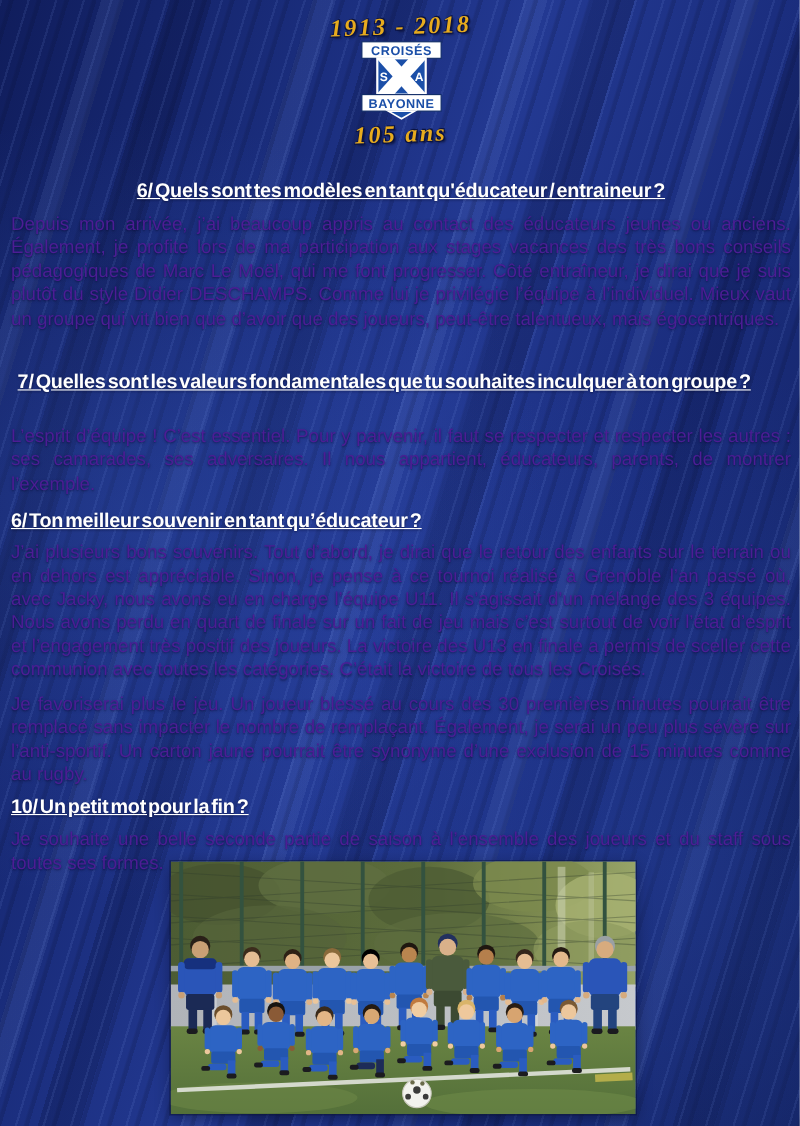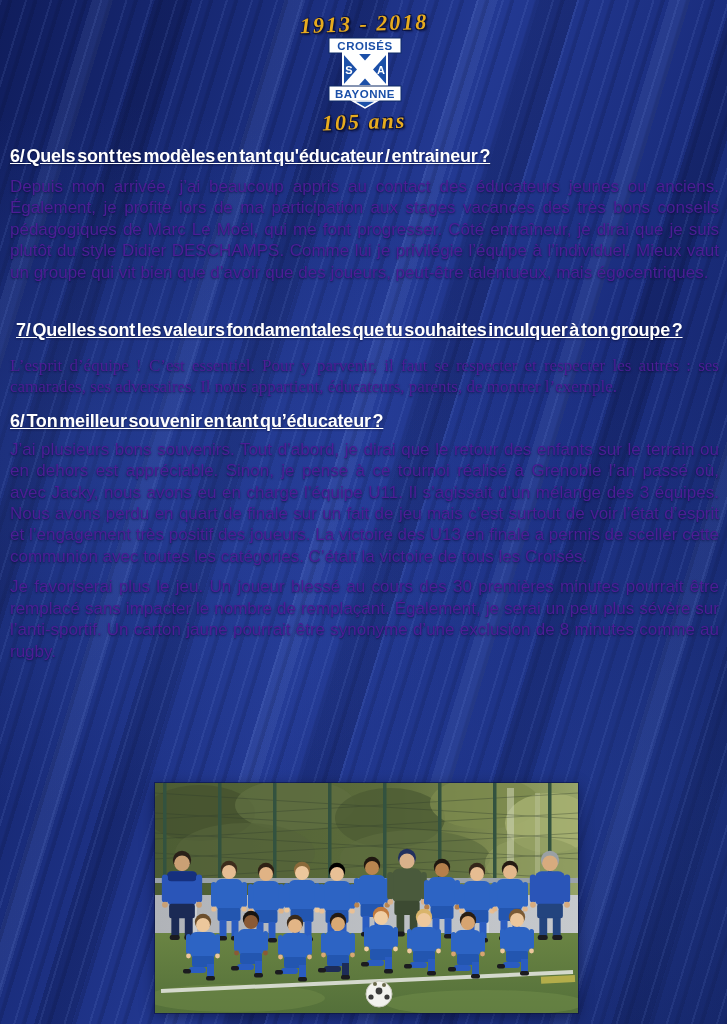--- a/index.html
+++ b/index.html
@@ -29,22 +29,22 @@
   
   .question{
     font-size:18px;line-height:20px;font-weight:bold;color:#ffffff;margin:0;
     letter-spacing:-0.2px;word-spacing:-3px;text-decoration:underline;
     text-shadow:0 1px 2px rgba(0,0,30,.5);
   }
   .answer{
     font-size:17px;line-height:21.4px;margin:0;text-align:justify;color:#4c1d95;
     text-shadow:0 1px 2px rgba(0,0,30,.5);
   }
-  .q6h{margin-top:1px;}   .q6a{margin-top:10px;}
-  .q7h{margin-top:37px;padding-left:6px;} .q7a{margin-top:15px;font-family:Liberation Serif, serif;}
+  .q6h{margin-top:18px;text-align:center;}   .q6a{margin-top:10px;}
+  .q7h{margin-top:37px;padding-left:6px;} .q7a{margin-top:29px;}
   .q8h{margin-top:13px;}  .q8a{margin-top:8px;}
   .q9h{margin-top:7px;}   .q9a{margin-top:9px;}
   .q10h{margin-top:9px;}  .q10a{margin-top:9px;}
   
   .photo{
     position:absolute;left:155px;top:783px;width:423px;height:230px;
     box-shadow:0 0 0 1px rgba(10,18,60,.55), 0 4px 14px rgba(0,0,25,.45);
     overflow:hidden;
   }
   .photo svg{display:block;}
@@ -103,23 +103,27 @@
     <h2 class="question q7h">7/ Quelles sont les valeurs fondamentales que tu souhaites inculquer à ton groupe ?</h2>
     <p class="answer q7a">L’esprit d’équipe ! C’est essentiel. Pour y parvenir, il faut se respecter et respecter les autres : ses camarades, ses adversaires. Il nous appartient, éducateurs, parents, de montrer l’exemple.</p>
   </section>
 
   <section>
     <h2 class="question q8h">6/ Ton meilleur souvenir en tant qu’éducateur ?</h2>
     <p class="answer q8a">J’ai plusieurs bons souvenirs. Tout d’abord, je dirai que le retour des enfants sur le terrain ou en dehors est appréciable. Sinon, je pense à ce tournoi réalisé à Grenoble l’an passé où, avec Jacky, nous avons eu en charge l’équipe U11. Il s’agissait d’un mélange des 3 équipes. Nous avons perdu en quart de finale sur un fait de jeu mais c’est surtout de voir l’état d’esprit et l’engagement très positif des joueurs. La victoire des U13 en finale a permis de sceller cette communion avec toutes les catégories. C’était la victoire de tous les Croisés.</p>
   </section>
 
   <section>
-    <p class="answer q9a">Je favoriserai plus le jeu. Un joueur blessé au cours des 30 premières minutes pourrait être remplacé sans impacter le nombre de remplaçant. Également, je serai un peu plus sévère sur l’anti-sportif. Un carton jaune pourrait être synonyme d’une exclusion de 8 minutes comme au rugby.</p>
-  </section>
-
+    <p class="answer q9a">Je favoriserai plus le jeu. Un joueur blessé au cours des 30 premières minutes pourrait être remplacé sans impacter le nombre de remplaçant. Également, je serai un peu plus sévère sur l’anti-sportif. Un carton jaune pourrait être synonyme d’une exclusion de 15 minutes comme au rugby.</p>
+  </section>
+
+  <section>
+    <h2 class="question q10h">10/ Un petit mot pour la fin ?</h2>
+    <p class="answer q10a">Je souhaite une belle seconde partie de saison à l’ensemble des joueurs et du staff sous toutes ses formes.</p>
+  </section>
 
   <div class="photo">
     <svg width="423" height="230" viewBox="0 0 423 230">
       <defs>
         <linearGradient id="trees" x1="0" y1="0" x2="1" y2="0">
           <stop offset="0" stop-color="#4c5c33"></stop>
             <stop offset="0.55" stop-color="#5d6d3c"></stop>
           <stop offset="0.8" stop-color="#7d8a50"></stop>
             <stop offset="1" stop-color="#97a468"></stop>
         </linearGradient>

